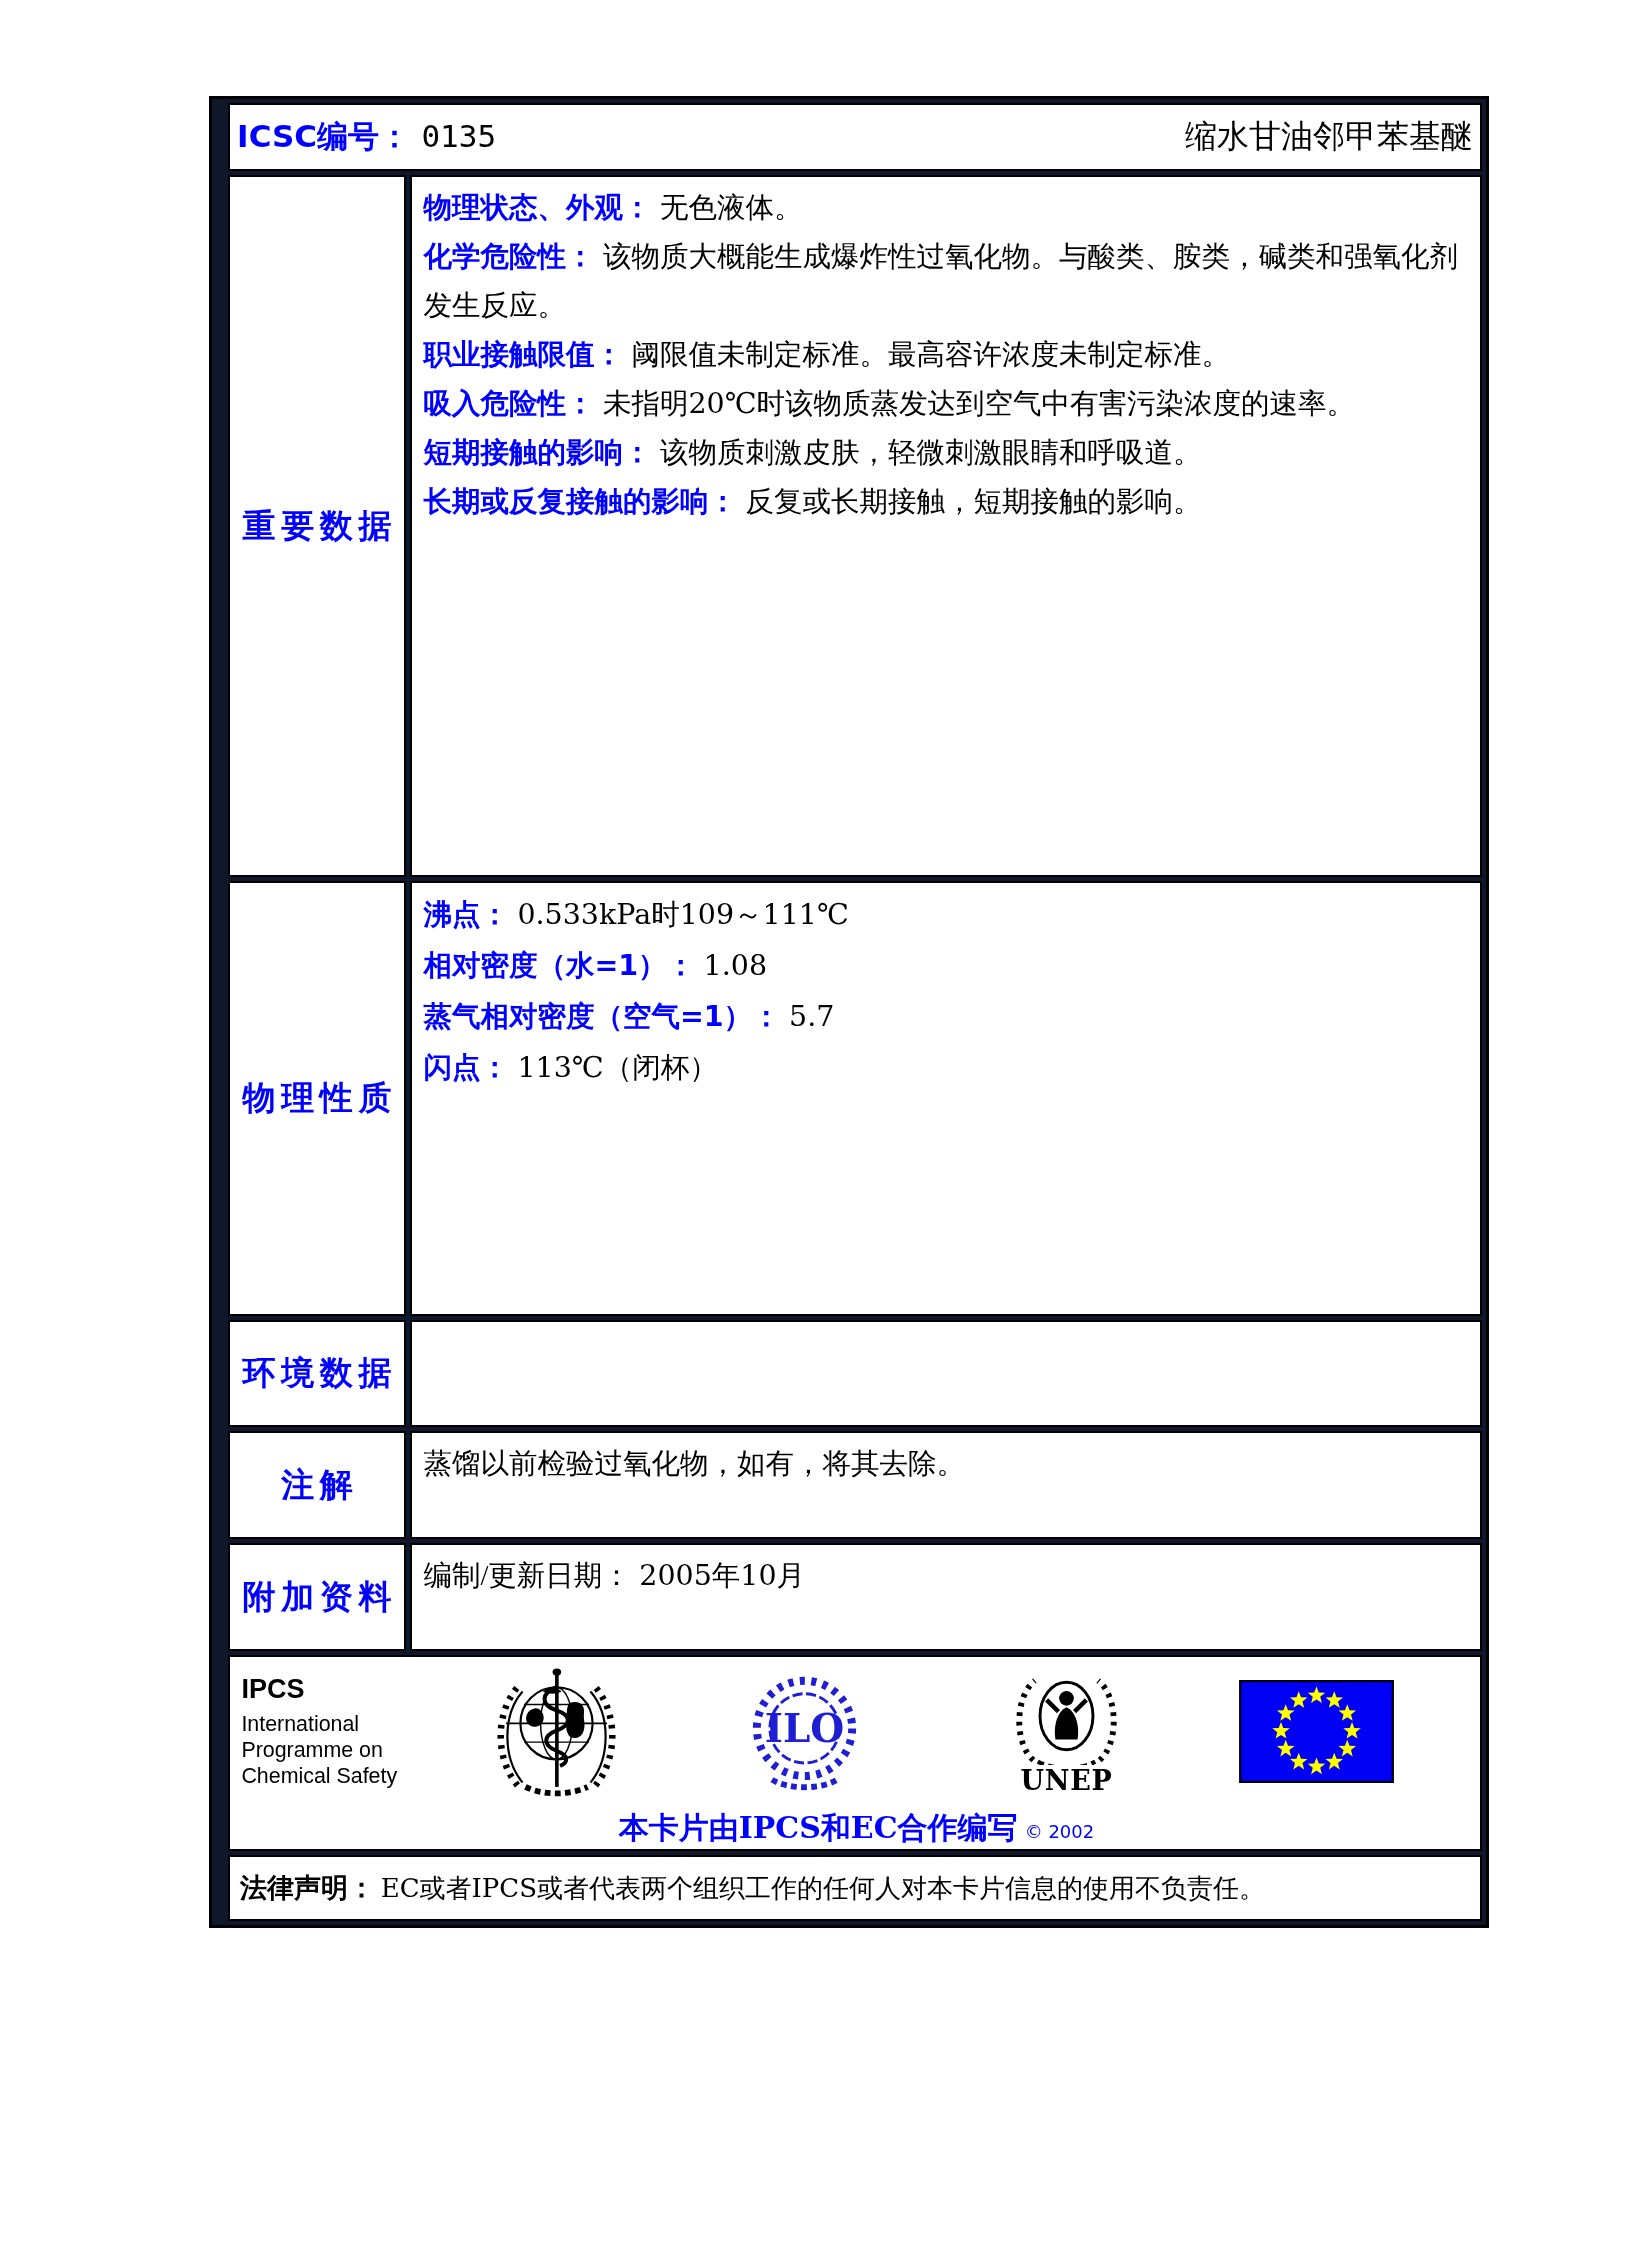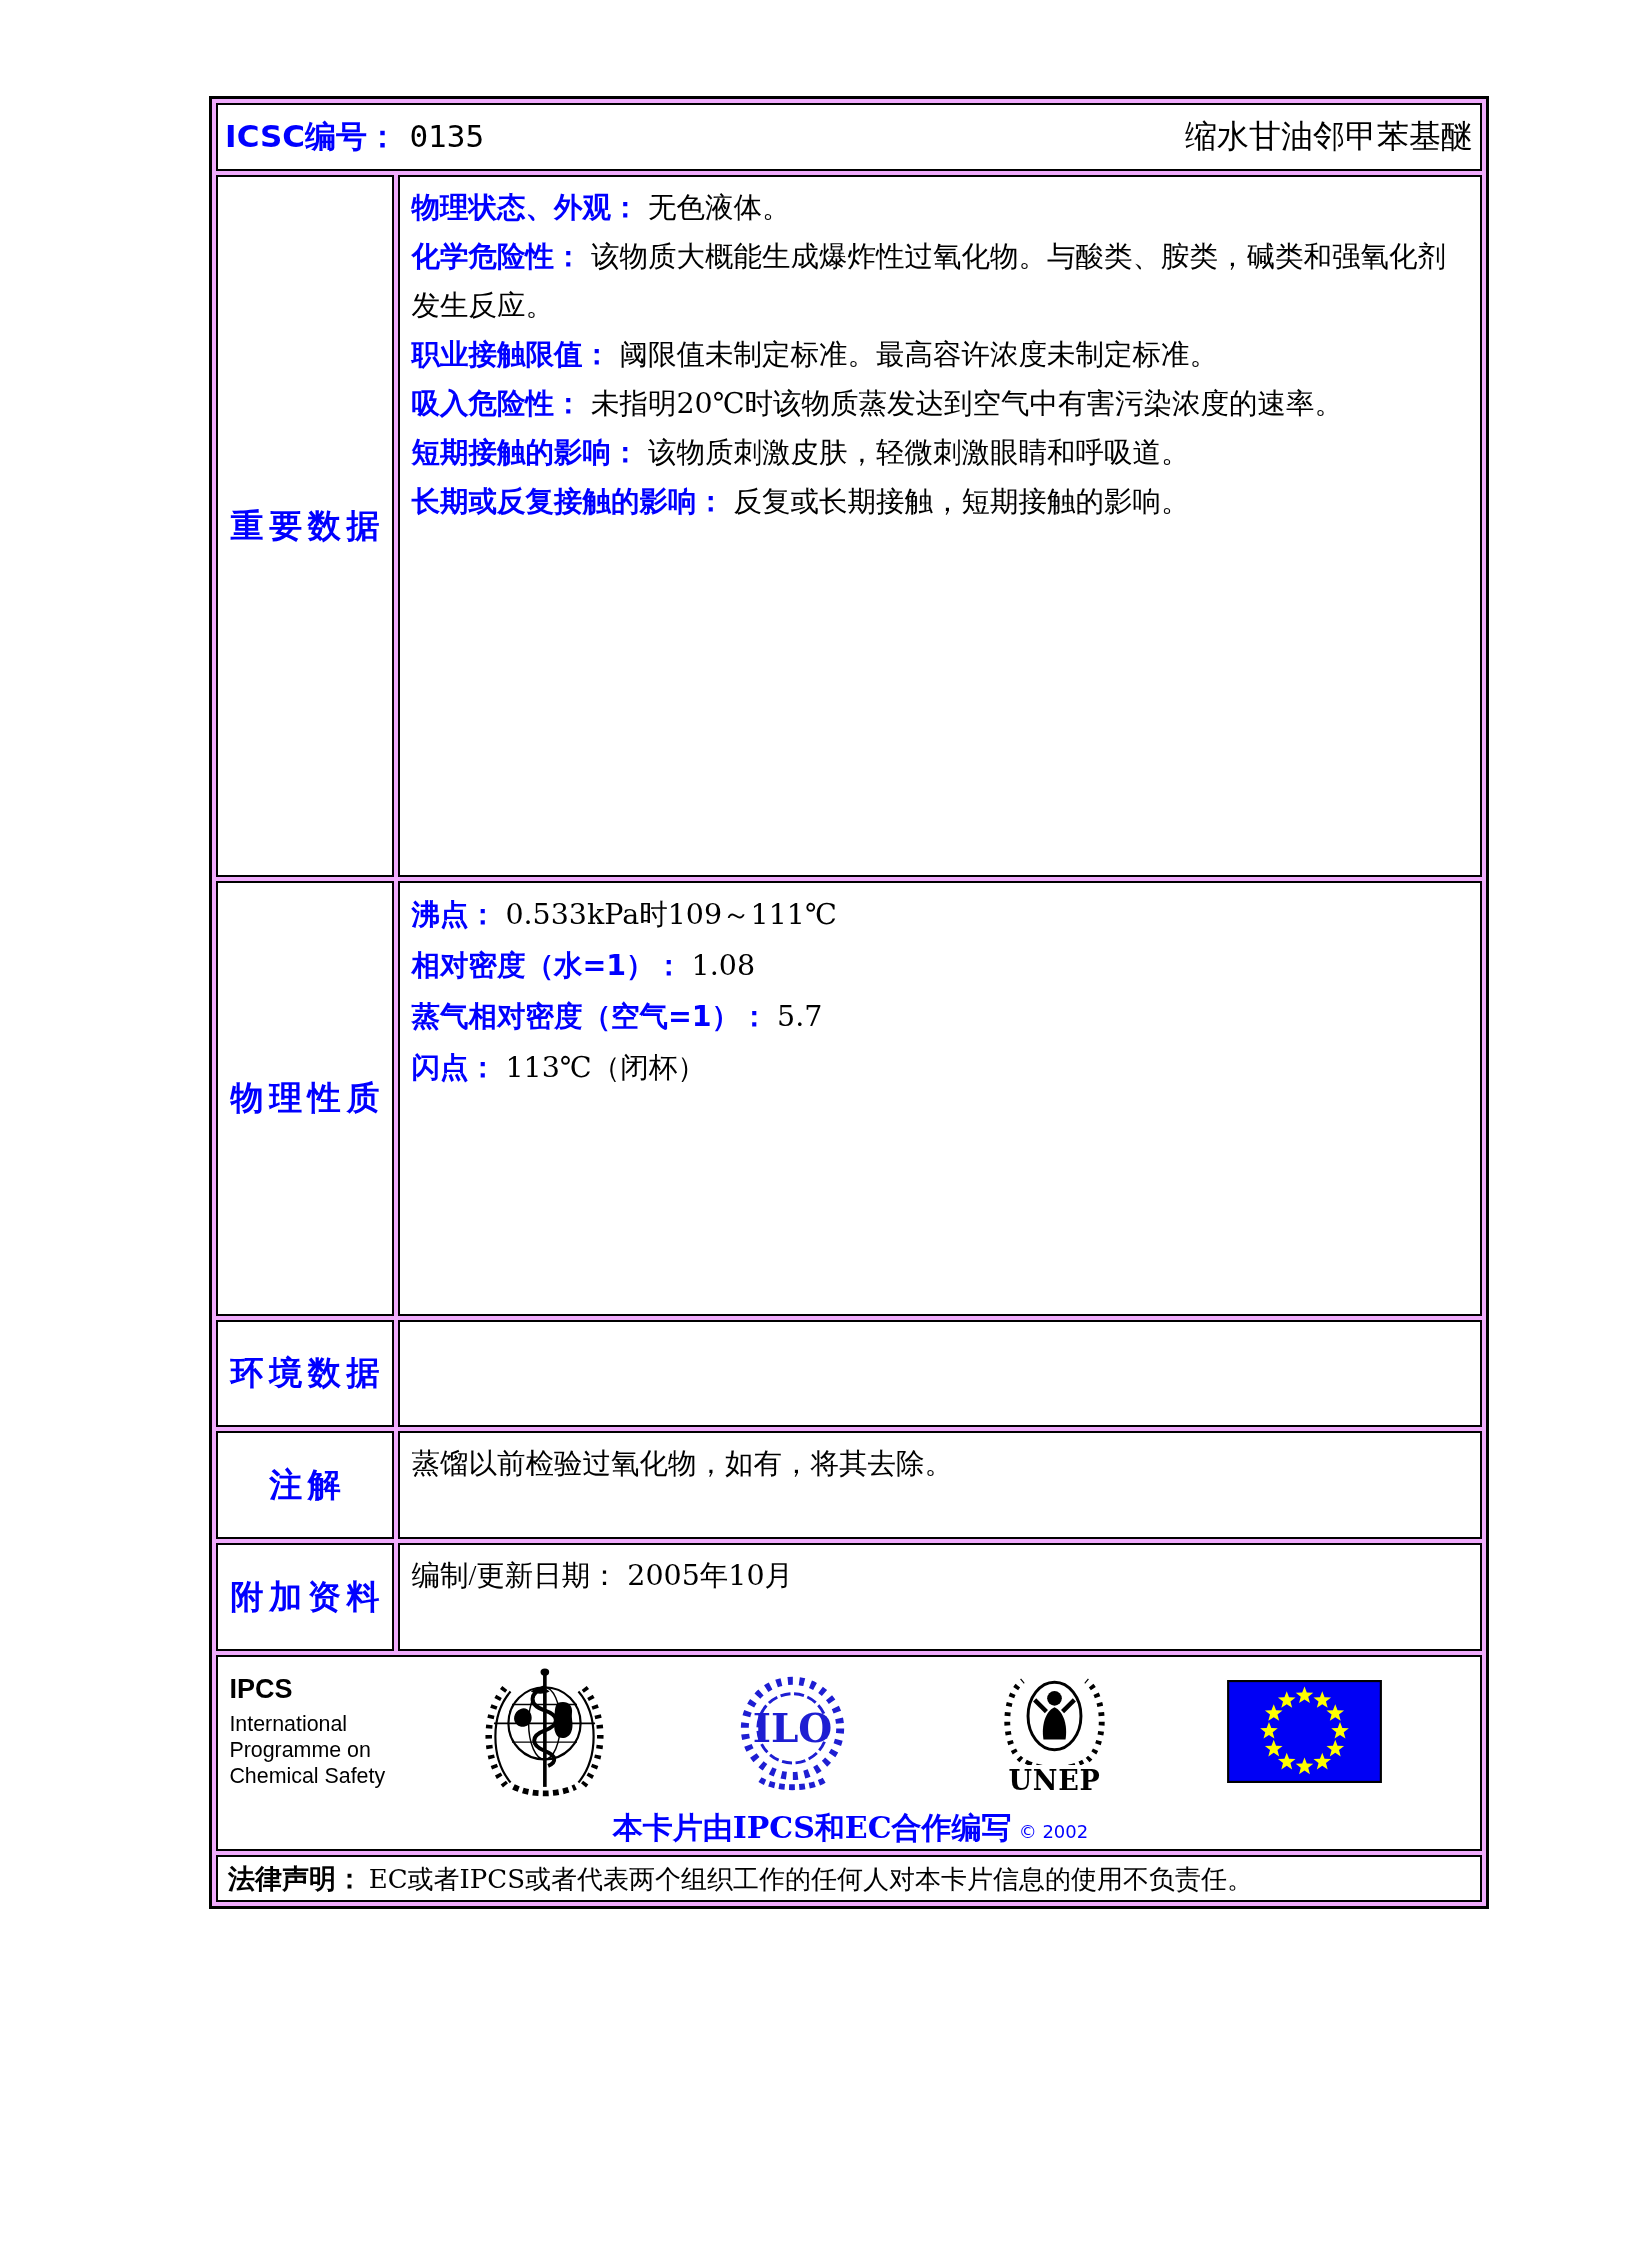--- a/index.html
+++ b/index.html
@@ -27,36 +27,37 @@
   }
   table.card {
     position: absolute;
     left: 209px;
     top: 96px;
     width: 1280px;
     table-layout: fixed;
     border-collapse: separate;
     border-spacing: 4.3px;
     border: 3.6px solid #000;
-    background: #f0abfc;
+    background: #0f172a;
+    padding-left: 12px;
   }
   table.card td {
     border: 2.8px solid #000;
     vertical-align: top;
     background: #fff;
   }
   col.c-label { width: 178px; }
   .r-head  td { height: 68px; }
   .r-important td { height: 702px; }
   .r-physical  td { height: 435px; }
   .r-env   td { height: 107px; font-family: Liberation Serif, serif; }
   .r-notes td { height: 108px; }
   .r-add   td { height: 108px; }
   .r-logos td { height: 175px; }
-  .r-legal td { height: 47px; }
+  .r-legal td { height: 66px; }
 
   .header-flex {
     height: 100%;
     display: flex;
     align-items: center;
     justify-content: space-between;
     padding: 0 7.1px;
     font-size: 31px;
   }
   .icsc-label {

